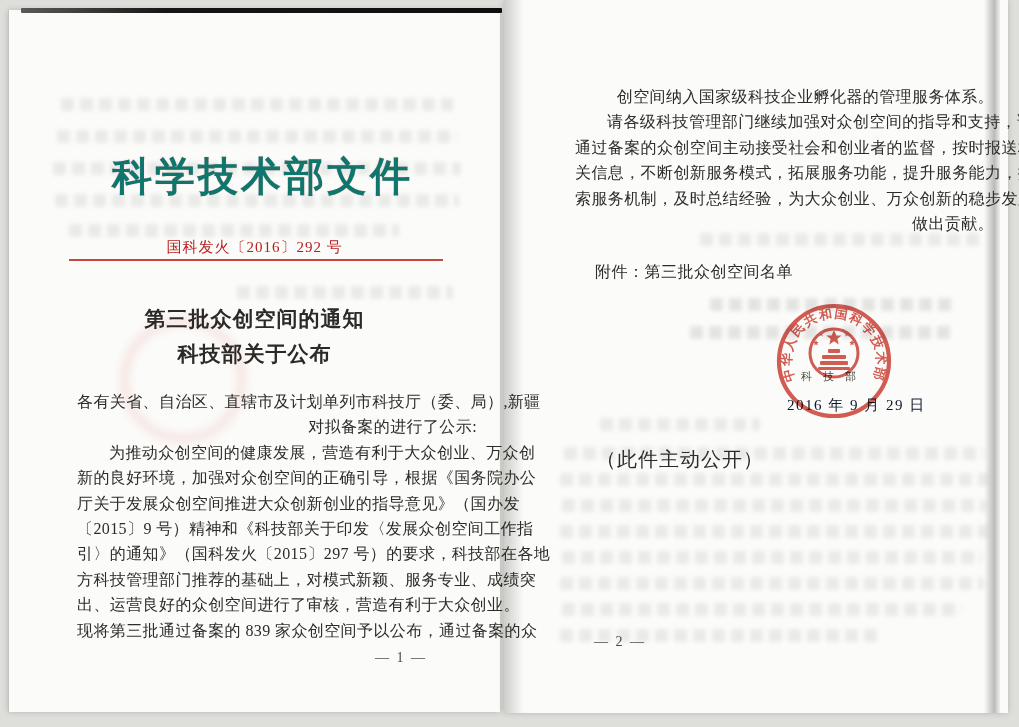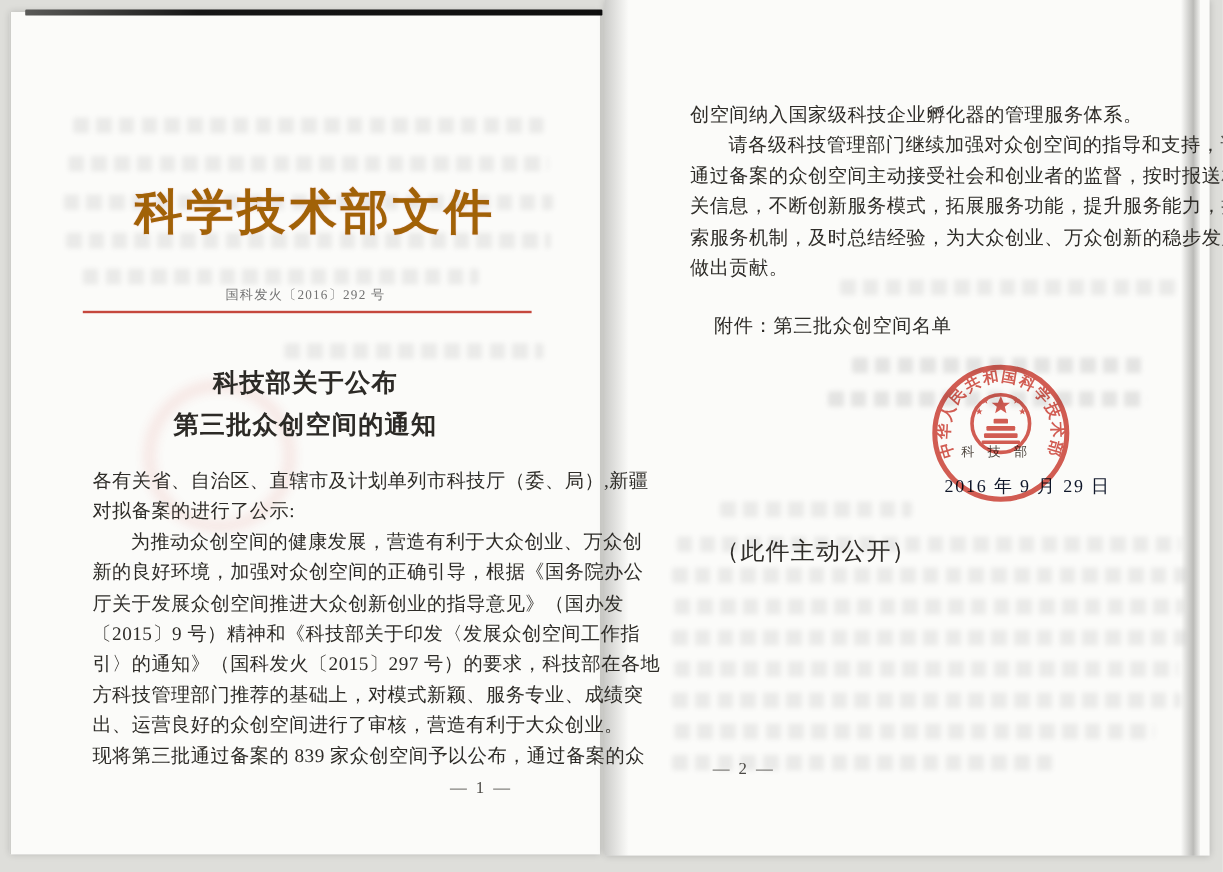--- a/index.html
+++ b/index.html
@@ -46,43 +46,43 @@
   .ghost-seal {
     position:absolute; left:112px; top:308px; width:124px; height:124px;
     border:7px solid rgba(205,70,58,.5); border-radius:50%;
     filter:blur(5px); opacity:.30; z-index:1;
   }
 
   
   .letterhead {
     position:absolute; left:0; top:139px; width:100%; padding-left:16px;
     text-align:center; font-size:40px; font-weight:bold; letter-spacing:3px;
-    color:#a16207; z-index:2;
+    color:#0f766e; z-index:2;
     text-shadow:0 0 1px rgba(205,64,55,.45);
   }
   .doc-number {
     position:absolute; left:0; top:228px; width:100%; text-align:center;
-    font-size:11px; color:#737373; letter-spacing:1px; z-index:2;
+    font-size:15px; color:#b91c1c; letter-spacing:1px; z-index:2;
   }
   .red-rule {
     position:absolute; left:60px; top:249px; width:374px; height:2px;
     background:#c5473d; z-index:2;
   }
   .notice-title {
     position:absolute; left:0; top:292px; width:100%; text-align:center;
     font-size:21px; font-weight:bold; color:#2c2a26; line-height:35px;
     letter-spacing:1px; z-index:2;
   }
   .body-block {
     position:absolute; z-index:2; color:#2e2c28;
     font-size:16px; line-height:25.4px; letter-spacing:.4px;
   }
   .body-left  { left:52px; top:379px; width:400px;margin-left:16px; }
   .body-right { left:71px; top:84px;  width:419px; }
-  .bodyline { white-space:nowrap; }
+  .bodyline { white-space:nowrap;text-align:right; }
   .bodyline.indent { padding-left:32px; }
   .page-num {
     position:absolute; font-size:14px; color:#4c4a46; letter-spacing:2px; z-index:2;
   }
   .page-num-1 { left:366px; top:640px; }
   .page-num-2 { left:90px;  top:634px; }
 
   
   .attachment { position:absolute; left:91px; top:262px; font-size:16px; letter-spacing:.5px; color:#2e2c28; z-index:2; }
   .issuer {
@@ -115,22 +115,22 @@
     <div class="ghost" style="left:46px; top:184px; width:404px;"></div>
     <div class="ghost" style="left:60px; top:214px; width:330px;"></div>
     <div class="ghost" style="left:228px; top:276px; width:216px;"></div>
     <div class="ghost-seal"></div>
 
     <div class="letterhead">科学技术部文件</div>
     <div class="doc-number">国科发火〔2016〕292 号</div>
     <div class="red-rule"></div>
 
     <div class="notice-title">
+      <div>第三批众创空间的通知</div>
       <div>科技部关于公布</div>
-      <div>第三批众创空间的通知</div>
     </div>
 
     <div class="body-block body-left">
         <div class="bodyline">各有关省、自治区、直辖市及计划单列市科技厅（委、局）,新疆</div>
         <div class="bodyline">对拟备案的进行了公示:</div>
         <div class="bodyline indent">为推动众创空间的健康发展，营造有利于大众创业、万众创</div>
         <div class="bodyline">新的良好环境，加强对众创空间的正确引导，根据《国务院办公</div>
         <div class="bodyline">厅关于发展众创空间推进大众创新创业的指导意见》（国办发</div>
         <div class="bodyline">〔2015〕9 号）精神和《科技部关于印发〈发展众创空间工作指</div>
         <div class="bodyline">引〉的通知》（国科发火〔2015〕297 号）的要求，科技部在各地</div>

